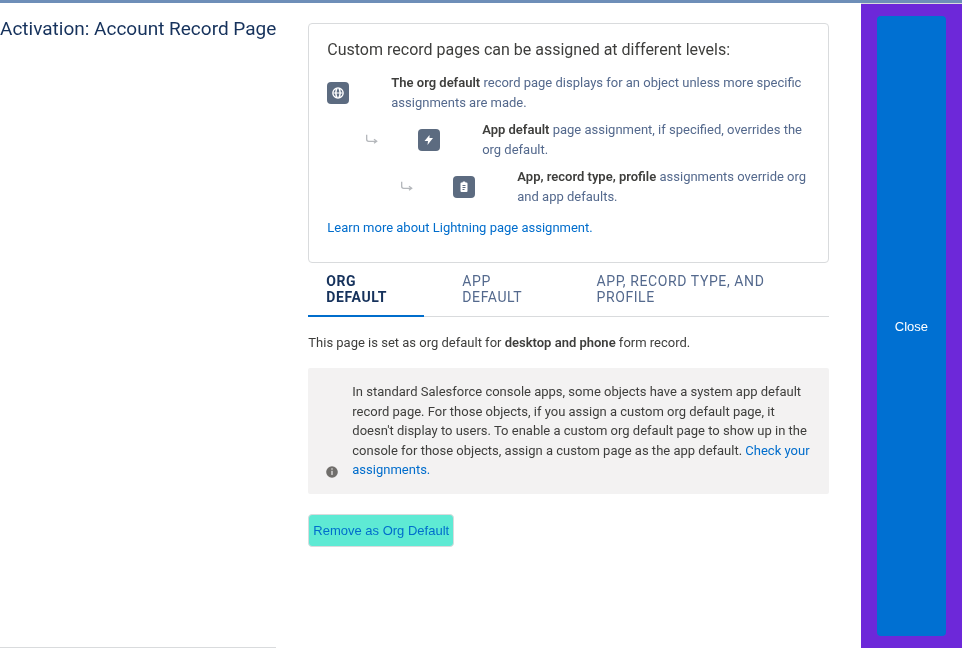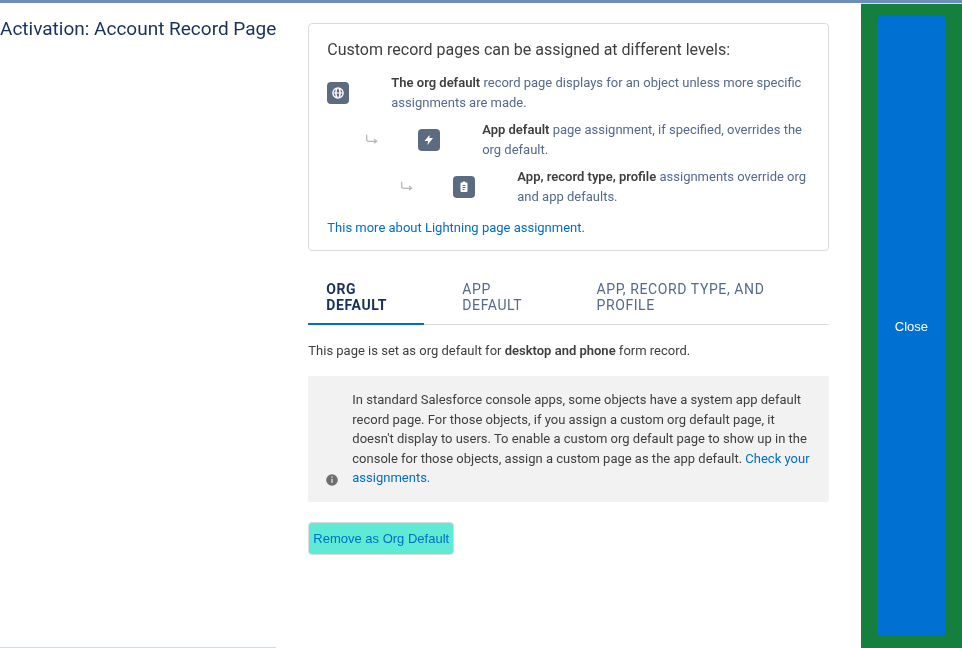--- a/index.html
+++ b/index.html
@@ -30,22 +30,21 @@
       color: #16325c;
     }
     .modal-body {
       flex: 1;
       padding: 20px 32px 10px;
       overflow: auto;
     }
     .info-card {
       border: 1px solid #d9dbdd;
       border-radius: 4px;
-      padding: 16px 18px 14px;
-      margin-bottom: 20px;
+      padding: 16px 18px 26px;
     }
     .info-card-title {
       font-size: 16px;
       color: #3e3e3c;
       margin-bottom: 14px;
       font-weight: 400;
     }
     .hier-row {
       display: flex;
       align-items: center;
@@ -144,21 +143,21 @@
       border: 1px solid #d9dbdd;
       background: #5eead4;
       color: #006dcc;
       font-size: 13px;
       padding: 8px 4px;
       border-radius: 4px;
       cursor: pointer;
     }
     .modal-footer {
       border-top: 1px solid #d9dbdd;
-      background: #15803d;
+      background: #6d28d9;
       padding: 12px 16px;
       display: flex;
       justify-content: flex-end;
     }
     .close-btn {
       background: #0070d2;
       color: #fff;
       border: none;
       border-radius: 4px;
       padding: 8px 18px;
@@ -218,21 +217,21 @@
         <span class="hier-icon">
           <svg width="12" height="12" viewBox="0 0 24 24">
               <path d="M17 3h-2a2 2 0 00-2-2h-2a2 2 0 00-2 2H7a2 2 0 00-2 2v15a2 2 0 002 2h10a2 2 0 002-2V5a2 2 0 00-2-2zM9 8h6v2H9zm0 4h6v2H9zm0 4h4v2H9z"></path>
             </svg>
         </span>
         <span class="hier-text">
           <b>App, record type, profile</b><span> assignments override org and app defaults.</span>
         </span>
       </div>
 
-      <a href="#" class="learn-link">This more about Lightning page assignment.</a>
+      <a href="#" class="learn-link">Learn more about Lightning page assignment.</a>
     </div>
 
     <div class="tabs">
       <div class="tab active">ORG DEFAULT</div>
       <div class="tab">APP DEFAULT</div>
       <div class="tab">APP, RECORD TYPE, AND PROFILE</div>
     </div>
 
     <div class="status-text">
       <span>This page is set as org default for </span><b>desktop and phone</b><span> form record.</span>

